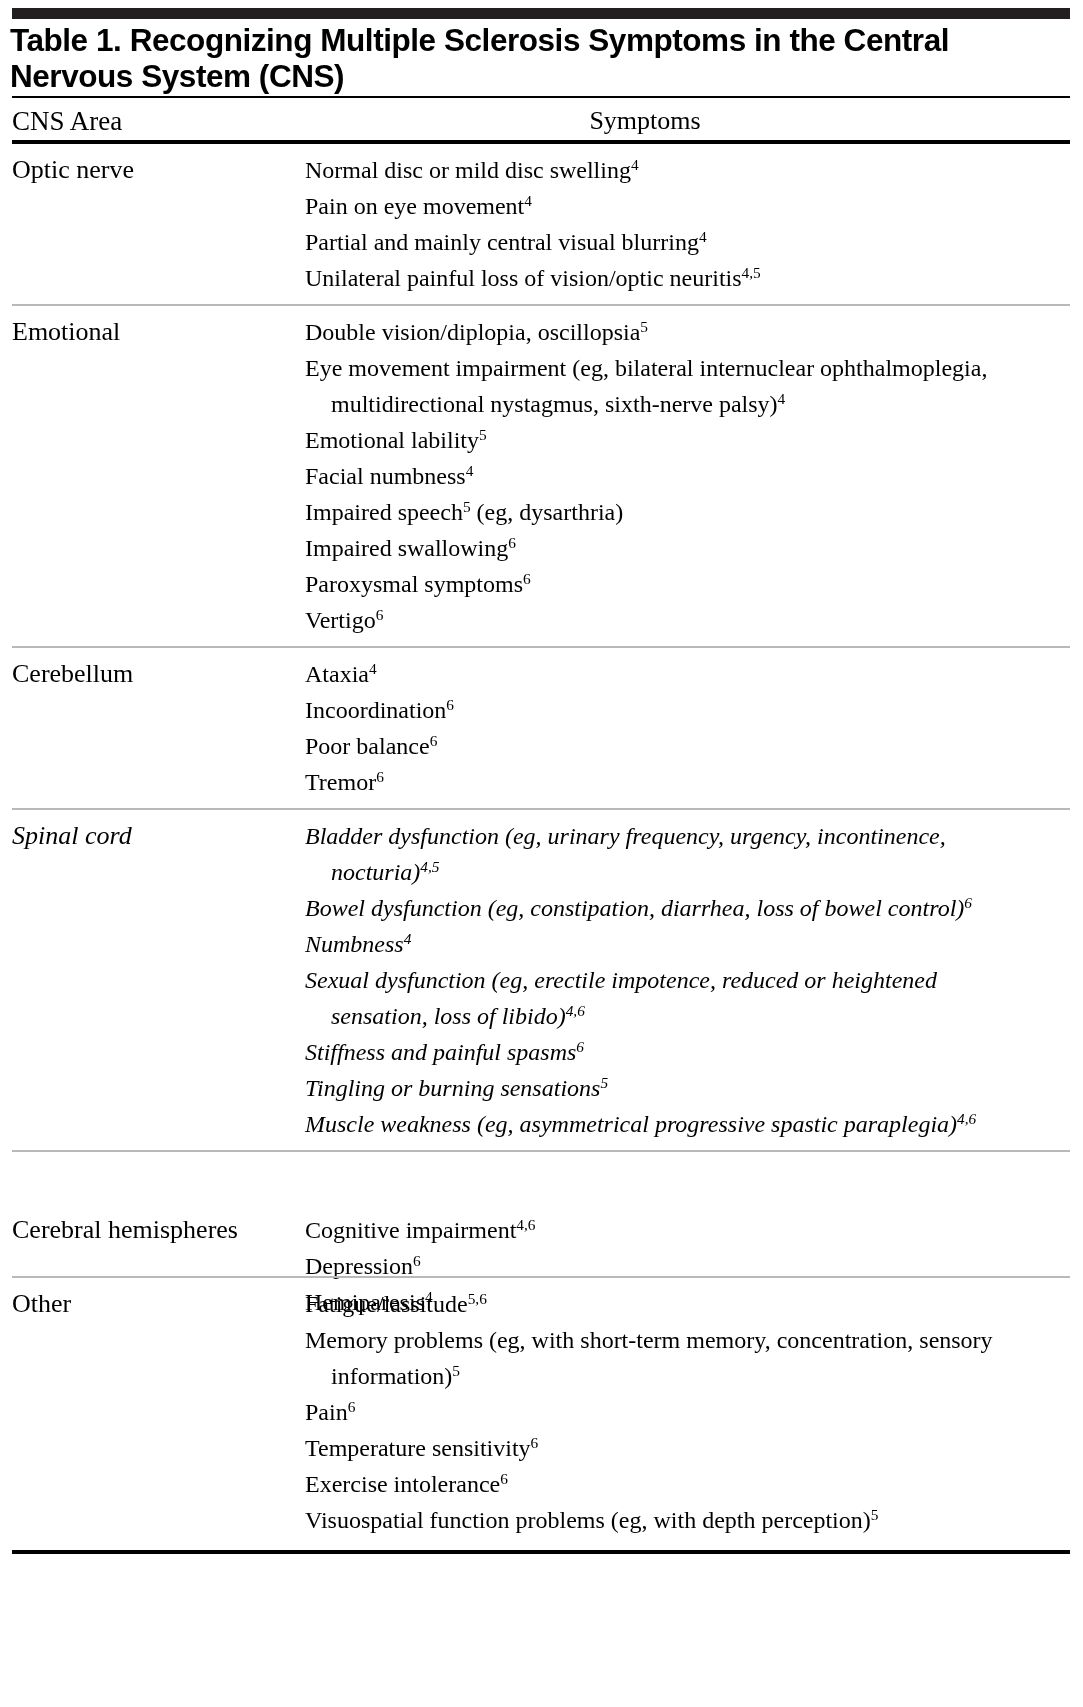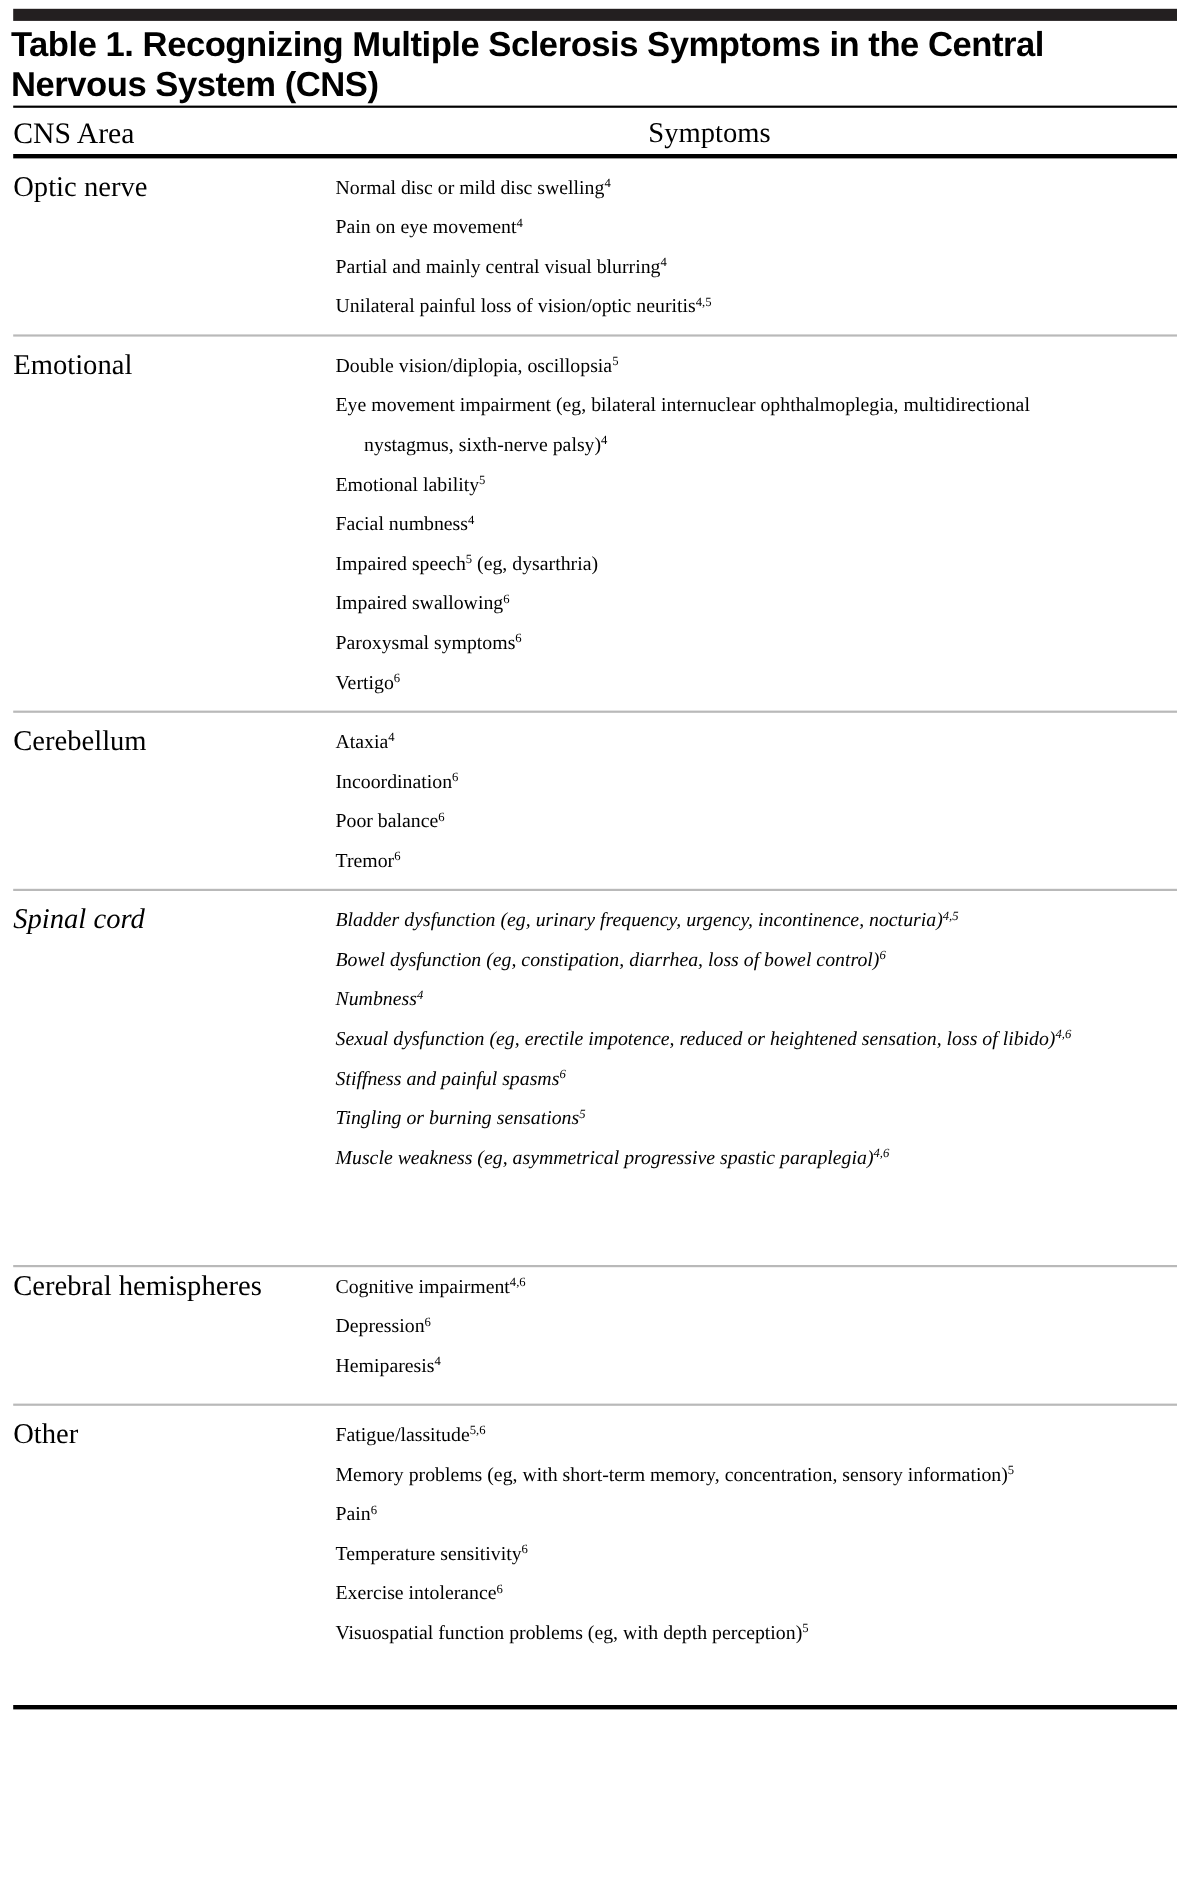--- a/index.html
+++ b/index.html
@@ -113,21 +113,21 @@
     line-height: 36px;
     white-space: nowrap;
   }
   .sym-cell {
     position: absolute;
     left: 305px;
     top: 0;
     width: 700px;
   }
   .sym-item {
-    font-size: 18px;
+    font-size: 24px;
     line-height: 36px;
     padding-left: 26px;
     text-indent: -26px;
     margin: 0;
   }
   sup {
     font-size: 0.64em;
     line-height: 0;
     vertical-align: 0.52em;
   }
@@ -190,21 +190,21 @@
         <div class="sym-cell" style="top: 8px;">
           <div class="sym-item">Bladder dysfunction (eg, urinary frequency, urgency, incontinence, nocturia)<sup>4,5</sup></div>
           <div class="sym-item">Bowel dysfunction (eg, constipation, diarrhea, loss of bowel control)<sup>6</sup></div>
           <div class="sym-item">Numbness<sup>4</sup></div>
           <div class="sym-item">Sexual dysfunction (eg, erectile impotence, reduced or heightened sensation, loss of libido)<sup>4,6</sup></div>
           <div class="sym-item">Stiffness and painful spasms<sup>6</sup></div>
           <div class="sym-item">Tingling or burning sensations<sup>5</sup></div>
           <div class="sym-item">Muscle weakness (eg, asymmetrical progressive spastic paraplegia)<sup>4,6</sup></div>
         </div>
       </div>
-      <div class="section" style="top: 1143px; height: 96px;">
+      <div class="section" style="top: 1204px; height: 96px;">
         <div class="area-cell" style="top: 8px;">Cerebral hemispheres</div>
         <div class="sym-cell" style="top: 8px;">
           <div class="sym-item">Cognitive impairment<sup>4,6</sup></div>
           <div class="sym-item">Depression<sup>6</sup></div>
           <div class="sym-item">Hemiparesis<sup>4</sup></div>
         </div>
       </div>
       <div class="section" style="top: 1278px; height: 268px;">
         <div class="area-cell" style="top: 8px;">Other</div>
         <div class="sym-cell" style="top: 8px;">

